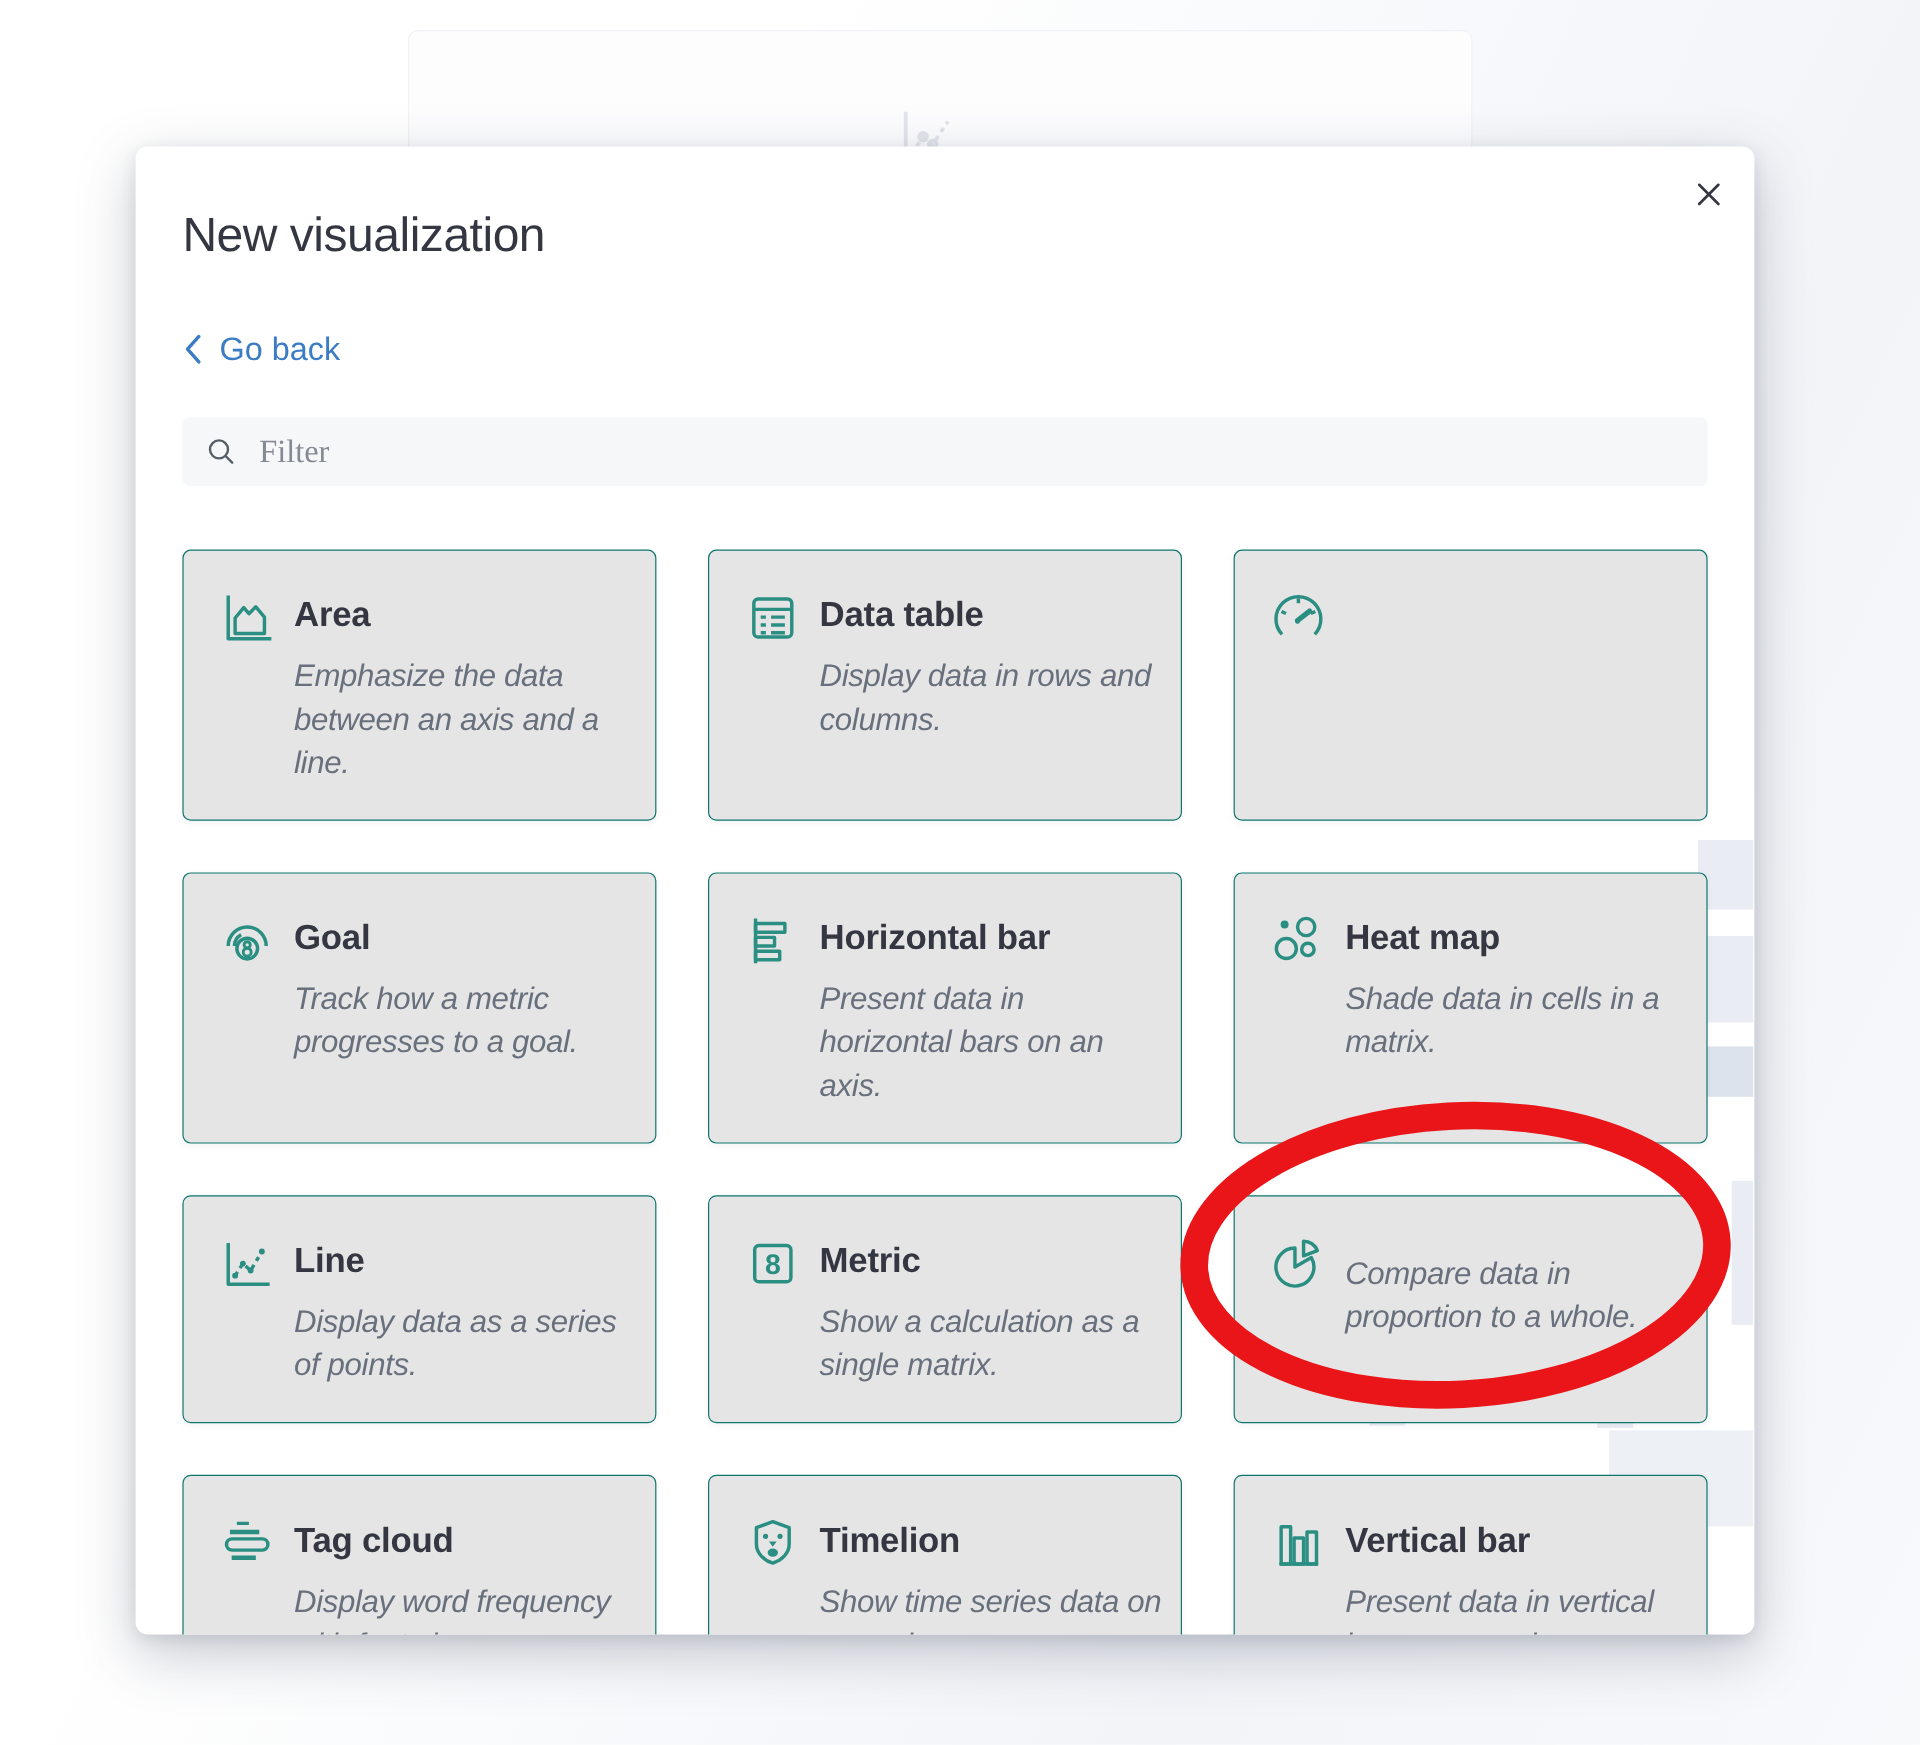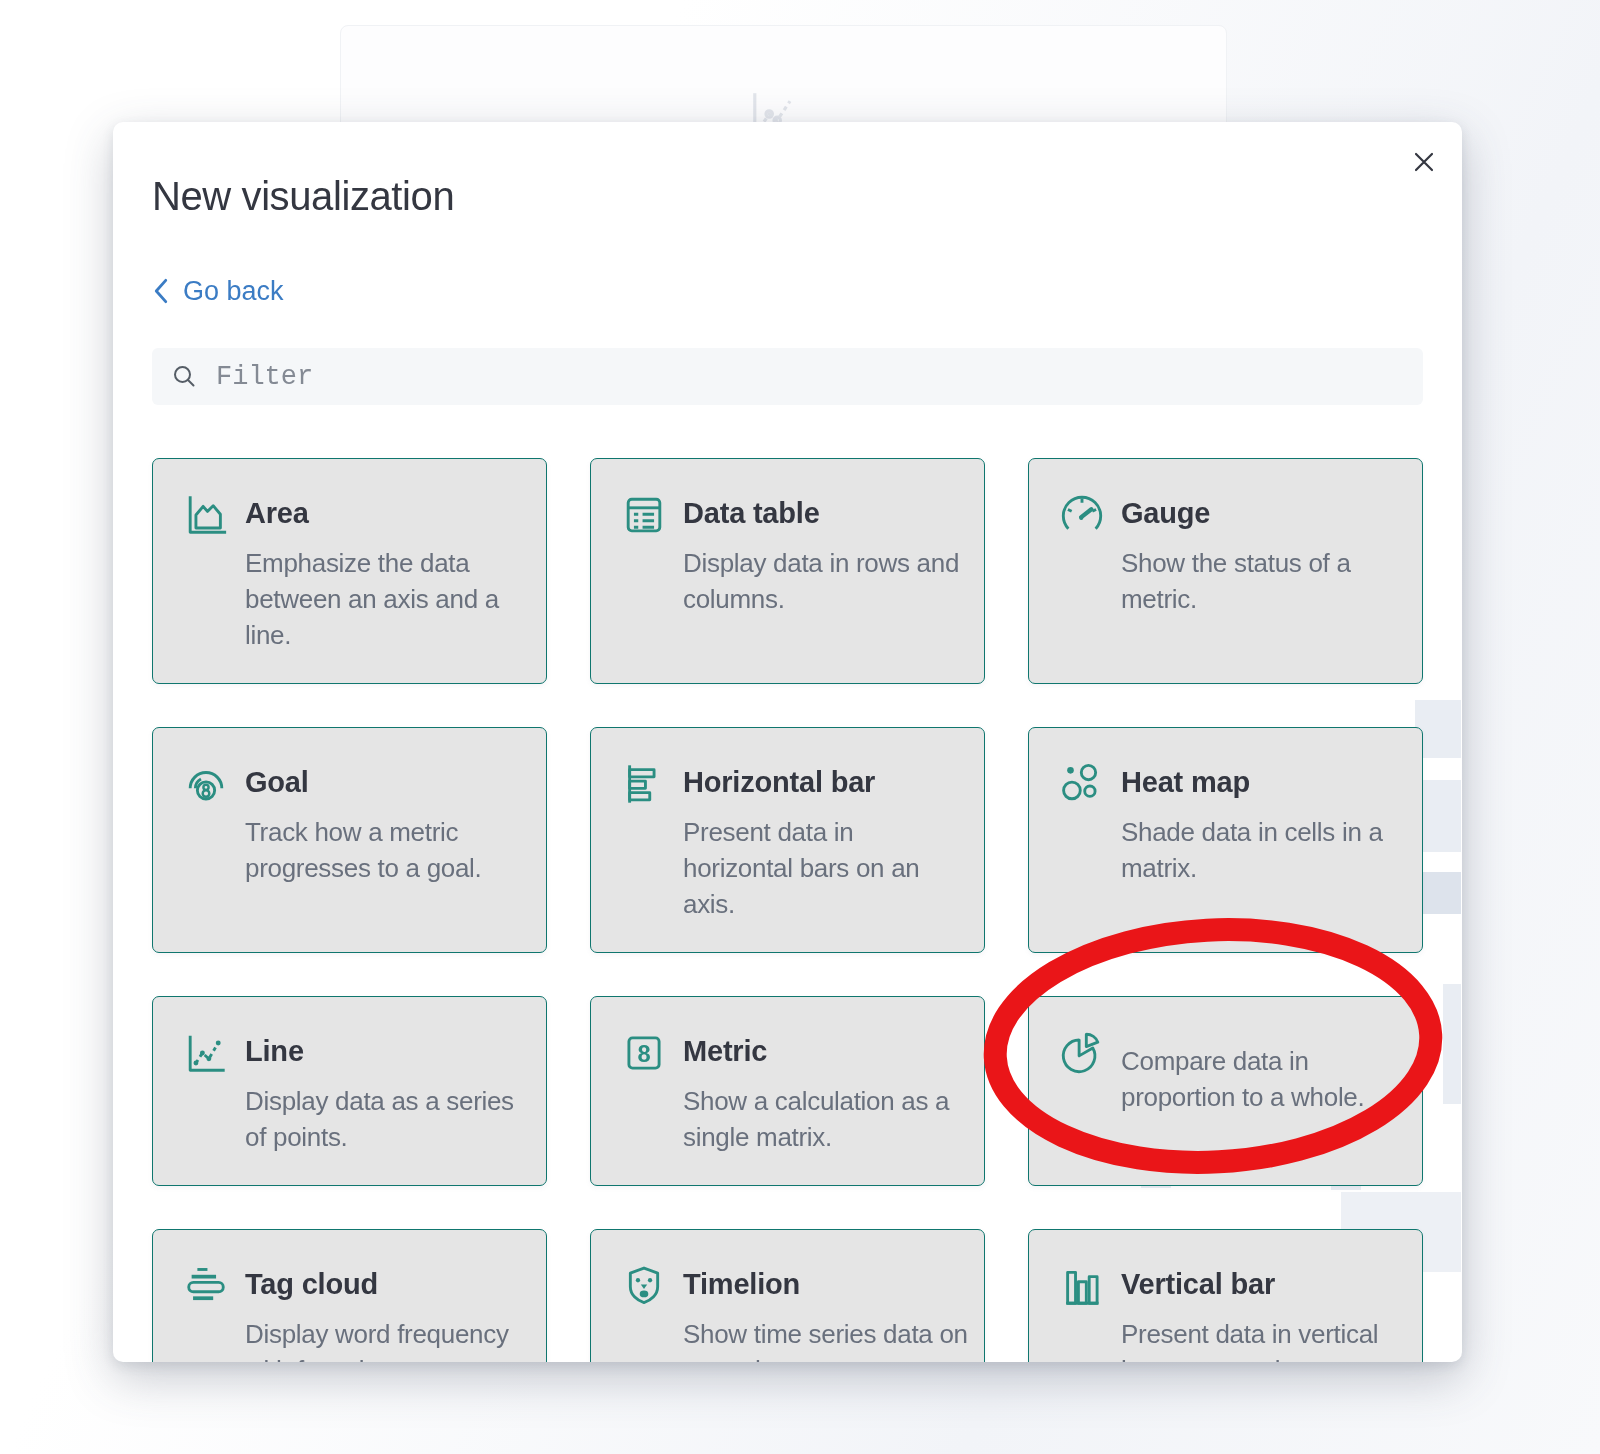--- a/index.html
+++ b/index.html
@@ -40,42 +40,42 @@
     text-decoration:none;width:max-content;position:relative;z-index:1;cursor:pointer;
   }
   .filter-bar{
     margin-top:38px;height:57px;background:#f5f7f9;border-radius:6px;
     display:flex;align-items:center;padding:0 18px;gap:16px;box-sizing:border-box;
     position:relative;z-index:1;
   }
   .filter-bar .search-icon{color:#555d66;display:flex;}
   .filter-input{
     flex:1;border:none;background:transparent;outline:none;
-    font-family:Liberation Mono, monospace;font-size:27px;color:#b91c1c;
+    font-family:Liberation Serif, serif;font-size:27px;color:#b91c1c;
   }
   .filter-input::placeholder{color:#848a94;}
   .cards-grid{
     margin-top:53px;position:relative;z-index:1;
     display:grid;grid-template-columns:repeat(3,1fr);
     column-gap:43px;row-gap:43px;
   }
   .card{
     background:#e5e5e5;border:1px solid #0f766e;border-radius:7px;
     box-shadow:0 2px 5px rgba(110,120,140,.07);
     padding:33px 16px 30px 30px;box-sizing:border-box;
     display:grid;grid-template-columns:62px 1fr;cursor:pointer;
   }
   .card-icon{color:#2b8e82;width:46px;height:46px;display:block;}
   .card-icon svg{width:46px;height:46px;display:block;}
   .card-title{
     font-size:29px;line-height:38px;font-weight:700;color:#343741;
     margin-top:2px;letter-spacing:-.2px;
   }
   .card-desc{
-    font-size:26px;line-height:36px;color:#69707d;margin-top:13px;letter-spacing:-.3px;
+    font-size:26px;line-height:36px;color:#69707d;margin-top:13px;letter-spacing:-.3px;font-style:italic;
   }
   .annotation-layer{
     position:absolute;left:0;top:0;width:1600px;height:1454px;
     pointer-events:none;z-index:20;
   }
 </style>
 </head>
 <body>
 
 <div class="bg-panel"></div>
@@ -155,24 +155,20 @@
       </div>
       <div class="card">
         <span class="card-icon">
           <svg viewBox="0 0 32 32" fill="none" stroke="currentColor" stroke-width="2" stroke-linejoin="round">
             <path d="M6.5 25.5a13 13 0 1 1 19 0"></path>
             <path d="M16 4.5v3M6.2 12.2l2.6 1.2M25.8 12.2l-2.6 1.2"></path>
             <path d="M15.5 17.5l7-5.5" stroke-width="3" stroke-linecap="round"></path>
             <circle cx="15.5" cy="18" r="1.4" fill="currentColor" stroke="none"></circle>
           </svg>
         </span>
-        <div class="card-text">
-          <div class="card-title">Gauge</div>
-          <div class="card-desc">Show the status of a metric.</div>
-        </div>
       </div>
       <div class="card">
         <span class="card-icon">
           <svg viewBox="0 0 32 32" fill="none" stroke="currentColor" stroke-width="2" stroke-linejoin="round">
             <path d="M5 19a11 11 0 0 1 22 0"></path>
             <path d="M8.6 19a7.4 7.4 0 0 1 3.9-6.5"></path>
             <circle cx="16" cy="20.5" r="6"></circle>
             <circle cx="16" cy="18.3" r="1.8" stroke-width="1.7"></circle>
             <circle cx="16" cy="22.6" r="2.3" stroke-width="1.7"></circle>
           </svg>

